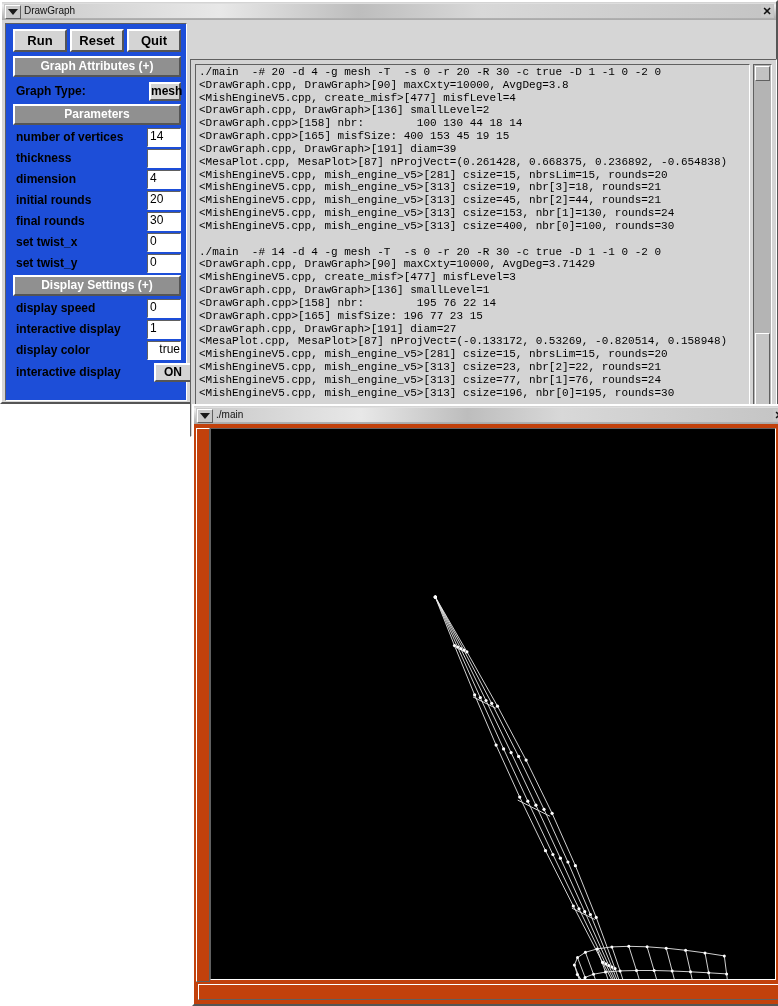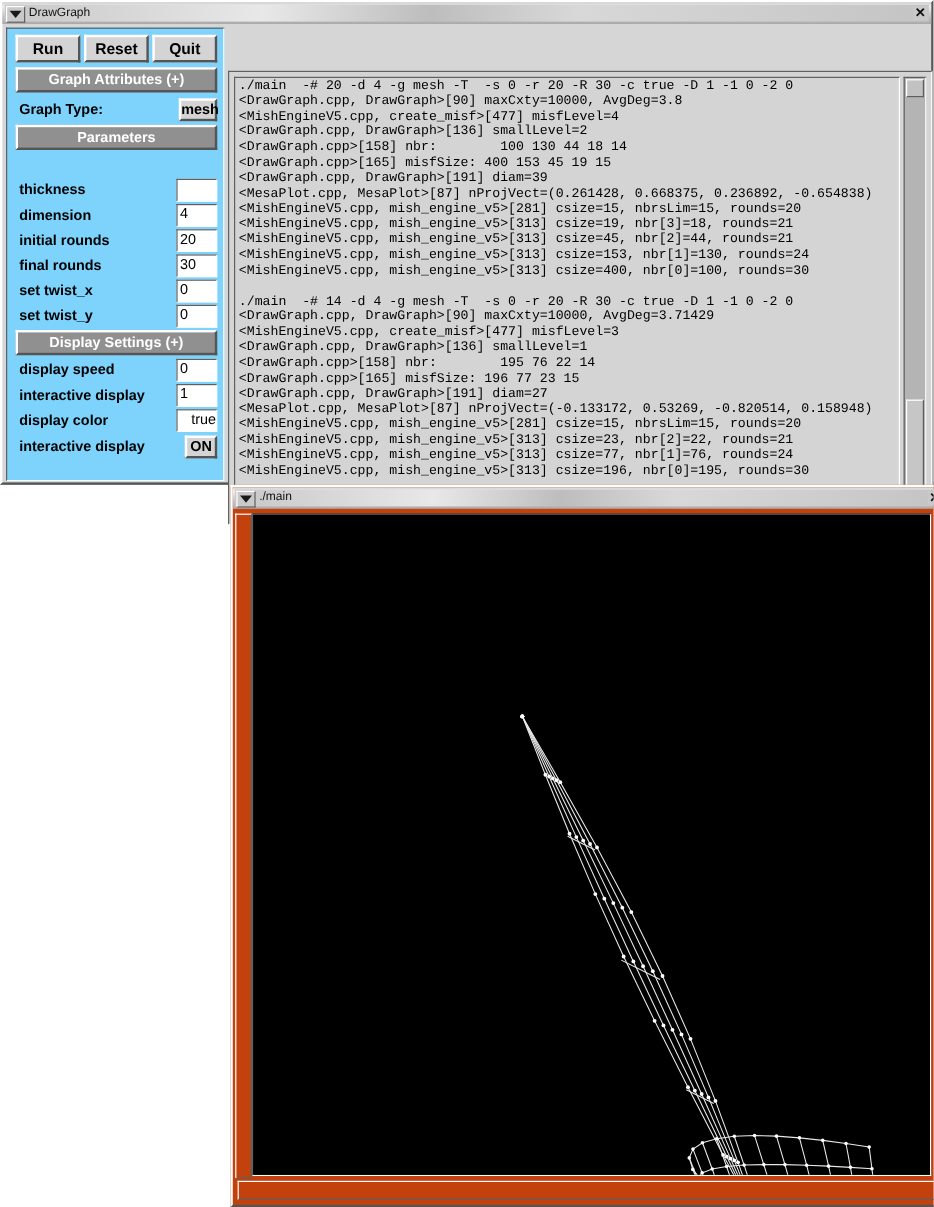--- a/index.html
+++ b/index.html
@@ -36,21 +36,21 @@
              border-top: 6px solid #1a1a1a; }
   .tb-title { position: absolute; left: 22px; top: 2px; height: 13px; line-height: 13px;
               font-size: 10px; color: #101010; font-family: "Liberation Sans", sans-serif;
               white-space: nowrap; }
   .tb-close { position: absolute; right: 3px; top: 3px; width: 12px; height: 12px;
               background: #c9c9c9; font-size: 11px; line-height: 12px; text-align: center;
               color: #111; font-weight: bold; }
 
   
   #panel { position: absolute; left: 3px; top: 21px; width: 182px; height: 378px;
-           background: #7dd3fc; box-sizing: border-box; }
+           background: #1d4ed8; box-sizing: border-box; }
   .btnrow { position: absolute; left: 7px; top: 5px; width: 168px; height: 23px; }
   .btn { position: absolute; top: 0; height: 23px; background: #d4d4d4;
          box-sizing: border-box; text-align: center; font-size: 13px; font-weight: bold;
          color: #000; line-height: 19px; font-family: "Liberation Sans", sans-serif; }
   .section { position: absolute; left: 7px; width: 168px; height: 21px;
              background: #909090; box-sizing: border-box; text-align: center;
              font-size: 12px; font-weight: bold; color: #ffffff; line-height: 17px;
              font-family: "Liberation Sans", sans-serif; }
   .row { position: absolute; left: 7px; width: 168px; height: 21px; }
   .row .lbl { position: absolute; left: 3px; top: 0; height: 21px; line-height: 21px;
@@ -122,20 +122,24 @@
 
       <div class="section out" style="top:32px;">Graph Attributes (+)</div>
 
       <div class="row" style="top:57px;">
         <div class="lbl">Graph Type:</div>
         <div class="valbtn out" style="left:136px; width:32px;">mesh</div>
       </div>
 
       <div class="section out" style="top:80px;">Parameters</div>
 
+      <div class="row" style="top:103px;">
+        <div class="lbl">number of vertices</div>
+        <div class="fld in1" style="left:134px; width:34px;">14</div>
+      </div>
       <div class="row" style="top:124px;">
         <div class="lbl">thickness</div>
         <div class="fld in1" style="left:134px; width:34px;"></div>
       </div>
       <div class="row" style="top:145px;">
         <div class="lbl">dimension</div>
         <div class="fld in1" style="left:134px; width:34px;">4</div>
       </div>
       <div class="row" style="top:166px;">
         <div class="lbl">initial rounds</div>
@@ -163,21 +167,21 @@
       <div class="row" style="top:295px;">
         <div class="lbl">interactive display</div>
         <div class="fld in1" style="left:134px; width:34px;">1</div>
       </div>
       <div class="row" style="top:316px;">
         <div class="lbl">display color</div>
         <div class="fld in1" style="left:134px; width:34px;text-align:right;">true</div>
       </div>
       <div class="row" style="top:338px;">
         <div class="lbl">interactive display</div>
-        <div class="valbtn out" style="left:141px; width:27px;">ON</div>
+        <div class="valbtn out" style="left:141px; width:38px;">ON</div>
       </div>
     </div>
 
     <div id="console-frame" class="in1">
       <div id="console" class="in1">
         <div id="console-text">./main  -# 20 -d 4 -g mesh -T  -s 0 -r 20 -R 30 -c true -D 1 -1 0 -2 0
 &lt;DrawGraph.cpp, DrawGraph&gt;[90] maxCxty=10000, AvgDeg=3.8
 &lt;MishEngineV5.cpp, create_misf&gt;[477] misfLevel=4
 &lt;DrawGraph.cpp, DrawGraph&gt;[136] smallLevel=2
 &lt;DrawGraph.cpp&gt;[158] nbr:        100 130 44 18 14

